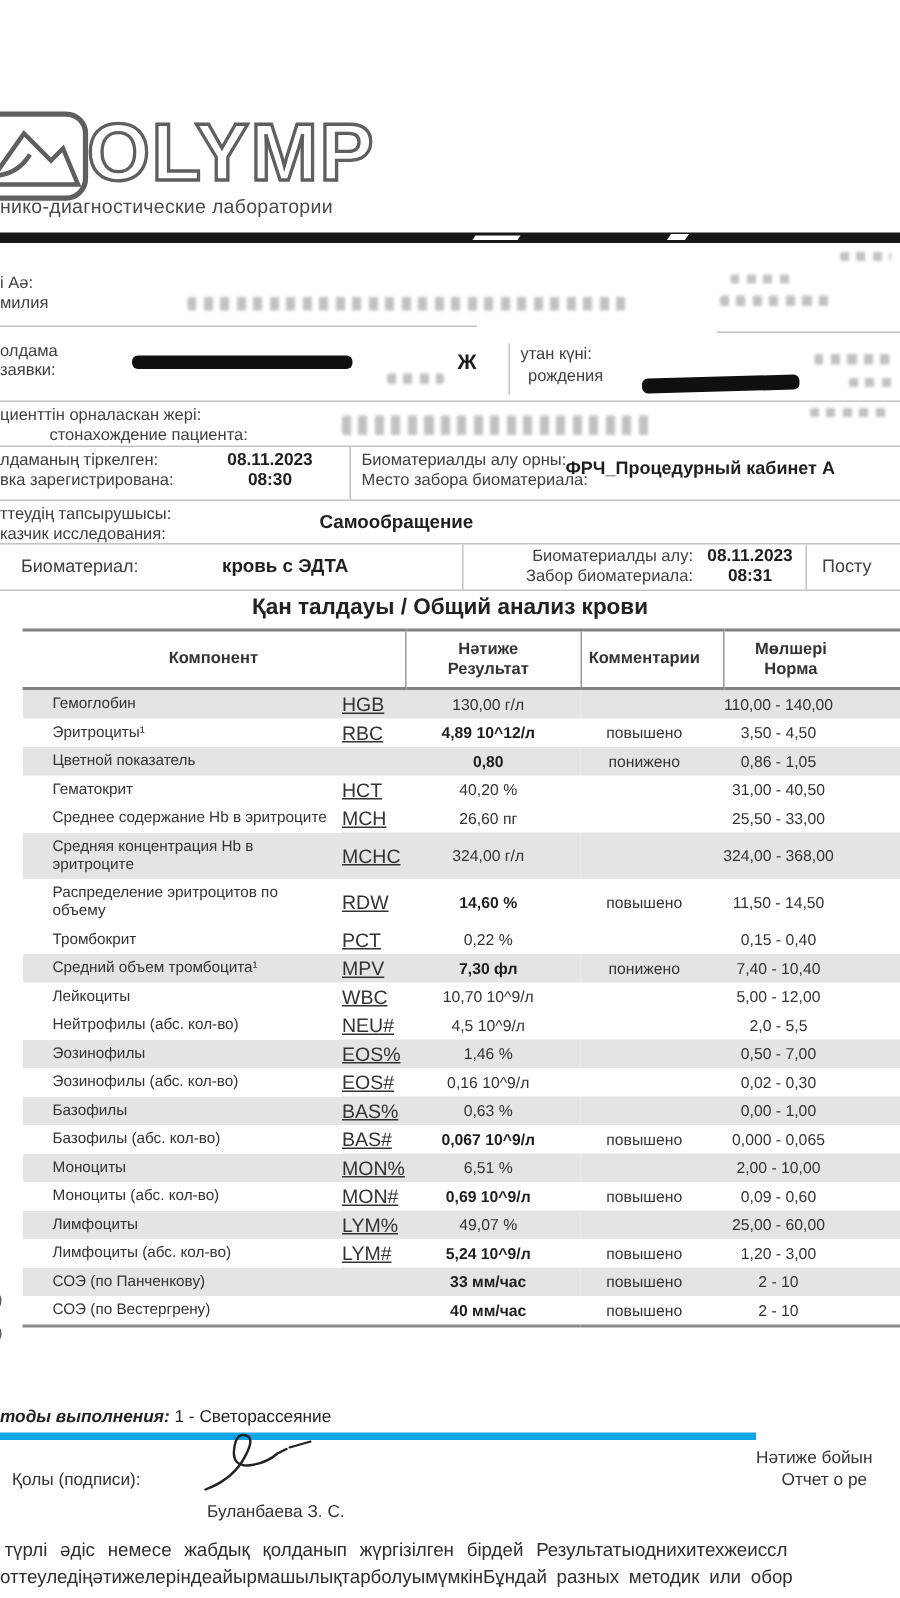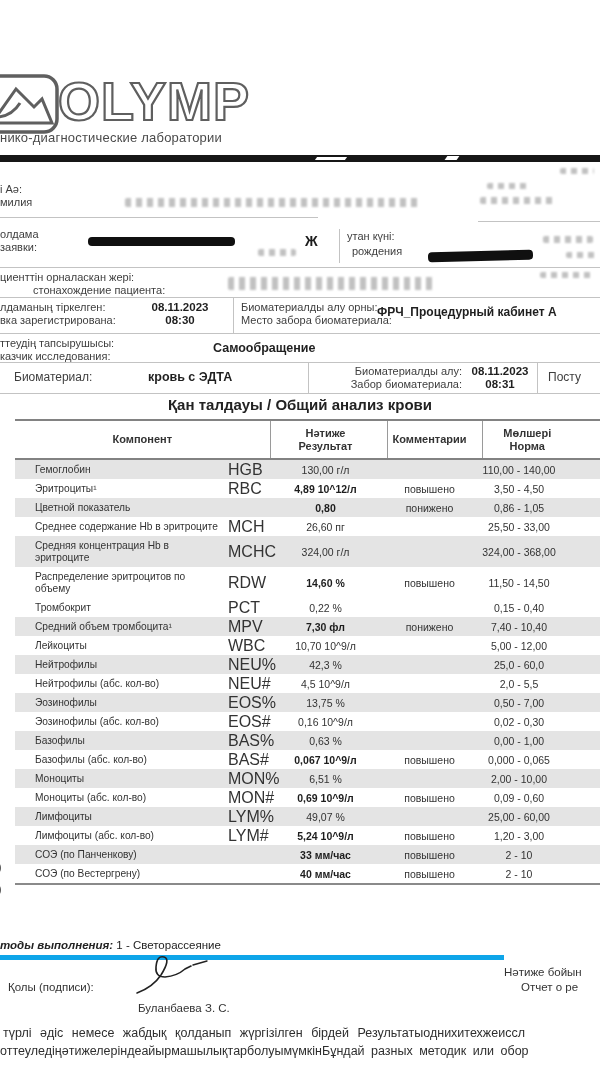--- a/index.html
+++ b/index.html
@@ -29,21 +29,21 @@
   table{border-collapse:collapse;width:585px;table-layout:fixed;}
   thead th{border-top:2px solid #828282;border-bottom:2px solid #828282;font-size:11px;
            font-weight:bold;color:#333;height:37px;line-height:13px;vertical-align:middle;padding:0;}
   th.b-l{border-left:1px solid #9a9a9a;}
   tbody td{font-size:10.5px;color:#333;height:19px;vertical-align:middle;padding:0;}
   tr.shade{background:#e4e4e4;}
   tr.tall td{height:31px;}
   tr:last-child td{border-bottom:2px solid #8a8a8a;}
   .c-name{padding-left:20px;font-size:10.2px;overflow:hidden;white-space:nowrap;margin-top:44px;}
   .c-name span{display:block;line-height:12px;}
-  .c-code{font-size:16px;}
+  .c-code{font-size:13px;text-decoration:underline;}
   .c-res{text-align:center;padding-right:6px;margin-top:17px;}
   .c-res.bold{font-weight:bold;color:#1d1d1d;}
   .c-com{text-align:center;padding-right:10px;}
   .c-norm{text-align:center;padding-right:44px;}
   
   .methods{position:absolute;left:0;top:938px;width:504px;border-bottom:5px solid #0ea5e9;
            font-size:11.5px;color:#222;padding:1px 0 4px 0;}
   .methods .m-lbl{font-style:italic;font-weight:bold;}
   
   .sig-lbl{position:absolute;left:8px;top:981px;font-size:11.5px;color:#333;}
@@ -184,20 +184,30 @@
         <span class="l1">Цветной показатель</span>
               <span class="l2"></span>
       </td>
       <td class="c-code"></td>
       <td class="c-res bold">0,80</td>
       <td class="c-com">понижено</td>
       <td class="c-norm">0,86 - 1,05</td>
     </tr>
           <tr>
       <td class="c-name">
+        <span class="l1">Гематокрит</span>
+              <span class="l2"></span>
+      </td>
+      <td class="c-code">HCT</td>
+      <td class="c-res">40,20 %</td>
+      <td class="c-com"></td>
+      <td class="c-norm">31,00 - 40,50</td>
+    </tr>
+          <tr>
+      <td class="c-name">
         <span class="l1">Среднее содержание Hb в эритроците</span>
               <span class="l2"></span>
       </td>
       <td class="c-code">MCH</td>
       <td class="c-res">26,60 пг</td>
       <td class="c-com"></td>
       <td class="c-norm">25,50 - 33,00</td>
     </tr>
           <tr class="shade tall">
       <td class="c-name">
@@ -242,47 +252,37 @@
           <tr>
       <td class="c-name">
         <span class="l1">Лейкоциты</span>
               <span class="l2"></span>
       </td>
       <td class="c-code">WBC</td>
       <td class="c-res">10,70 10^9/л</td>
       <td class="c-com"></td>
       <td class="c-norm">5,00 - 12,00</td>
     </tr>
-          <tr class="shade">
-      <td class="c-name">
-        <span class="l1">Нейтрофилы</span>
-              <span class="l2"></span>
-      </td>
-      <td class="c-code">NEU%</td>
-      <td class="c-res">42,3 %</td>
-      <td class="c-com"></td>
-      <td class="c-norm">25,0 - 60,0</td>
-    </tr>
           <tr>
       <td class="c-name">
         <span class="l1">Нейтрофилы (абс. кол-во)</span>
               <span class="l2"></span>
       </td>
       <td class="c-code">NEU#</td>
       <td class="c-res">4,5 10^9/л</td>
       <td class="c-com"></td>
       <td class="c-norm">2,0 - 5,5</td>
     </tr>
           <tr class="shade">
       <td class="c-name">
         <span class="l1">Эозинофилы</span>
               <span class="l2"></span>
       </td>
       <td class="c-code">EOS%</td>
-      <td class="c-res">13,75 %</td>
+      <td class="c-res">1,46 %</td>
       <td class="c-com"></td>
       <td class="c-norm">0,50 - 7,00</td>
     </tr>
           <tr>
       <td class="c-name">
         <span class="l1">Эозинофилы (абс. кол-во)</span>
               <span class="l2"></span>
       </td>
       <td class="c-code">EOS#</td>
       <td class="c-res">0,16 10^9/л</td>

